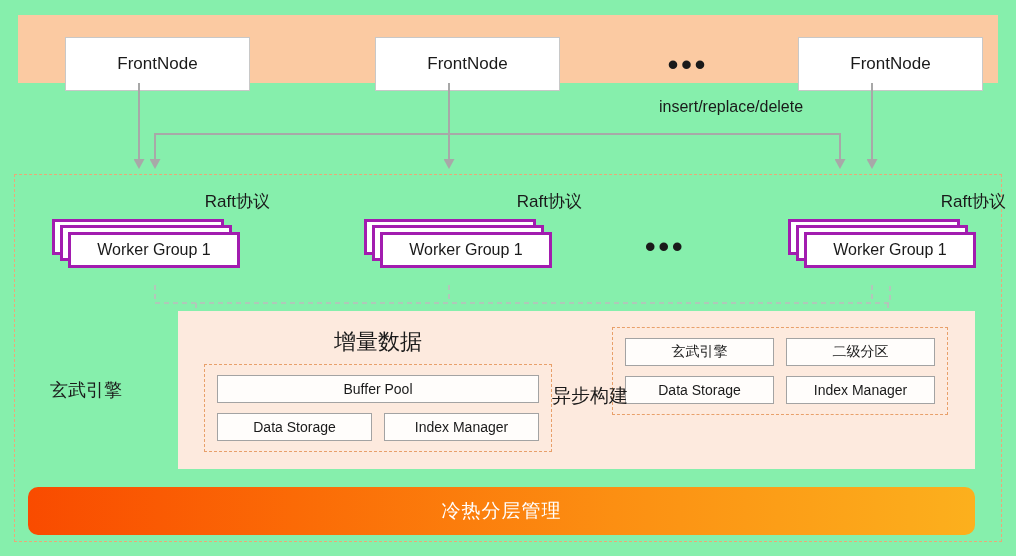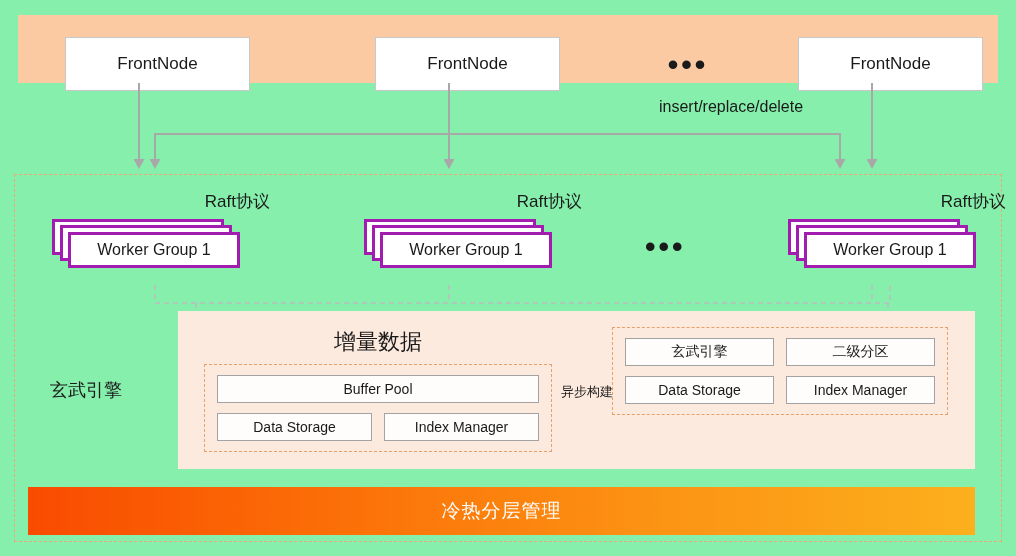--- a/index.html
+++ b/index.html
@@ -201,39 +201,40 @@
     top: 383px;
     width: 70px;
     height: 48px;
   }
   #async-label {
     position: absolute;
     left: 0;
     top: 0;
     width: 70px;
     text-align: center;
-    font-size: 13px;
+    font-size: 19px;
     color: #1a1a1a;
     white-space: nowrap;
   }
 
   
   #tier-bar {
     position: absolute;
     left: 28px;
     top: 487px;
     width: 947px;
     height: 48px;
     background: linear-gradient(90deg, #f94b00 0%, #fb6a06 28%, #fc8f12 62%, #fcb01d 100%);
     display: flex;
     align-items: center;
     justify-content: center;
     color: #ffffff;
     font-size: 19px;
     letter-spacing: 1px;
+    border-radius: 10px;
   }
 </style>
 </head>
 <body>
 
 <div id="diagram">
 
   <div class="frontnode-band">
     <div class="frontnode-box" id="fn-0">
       <span>FrontNode</span>

